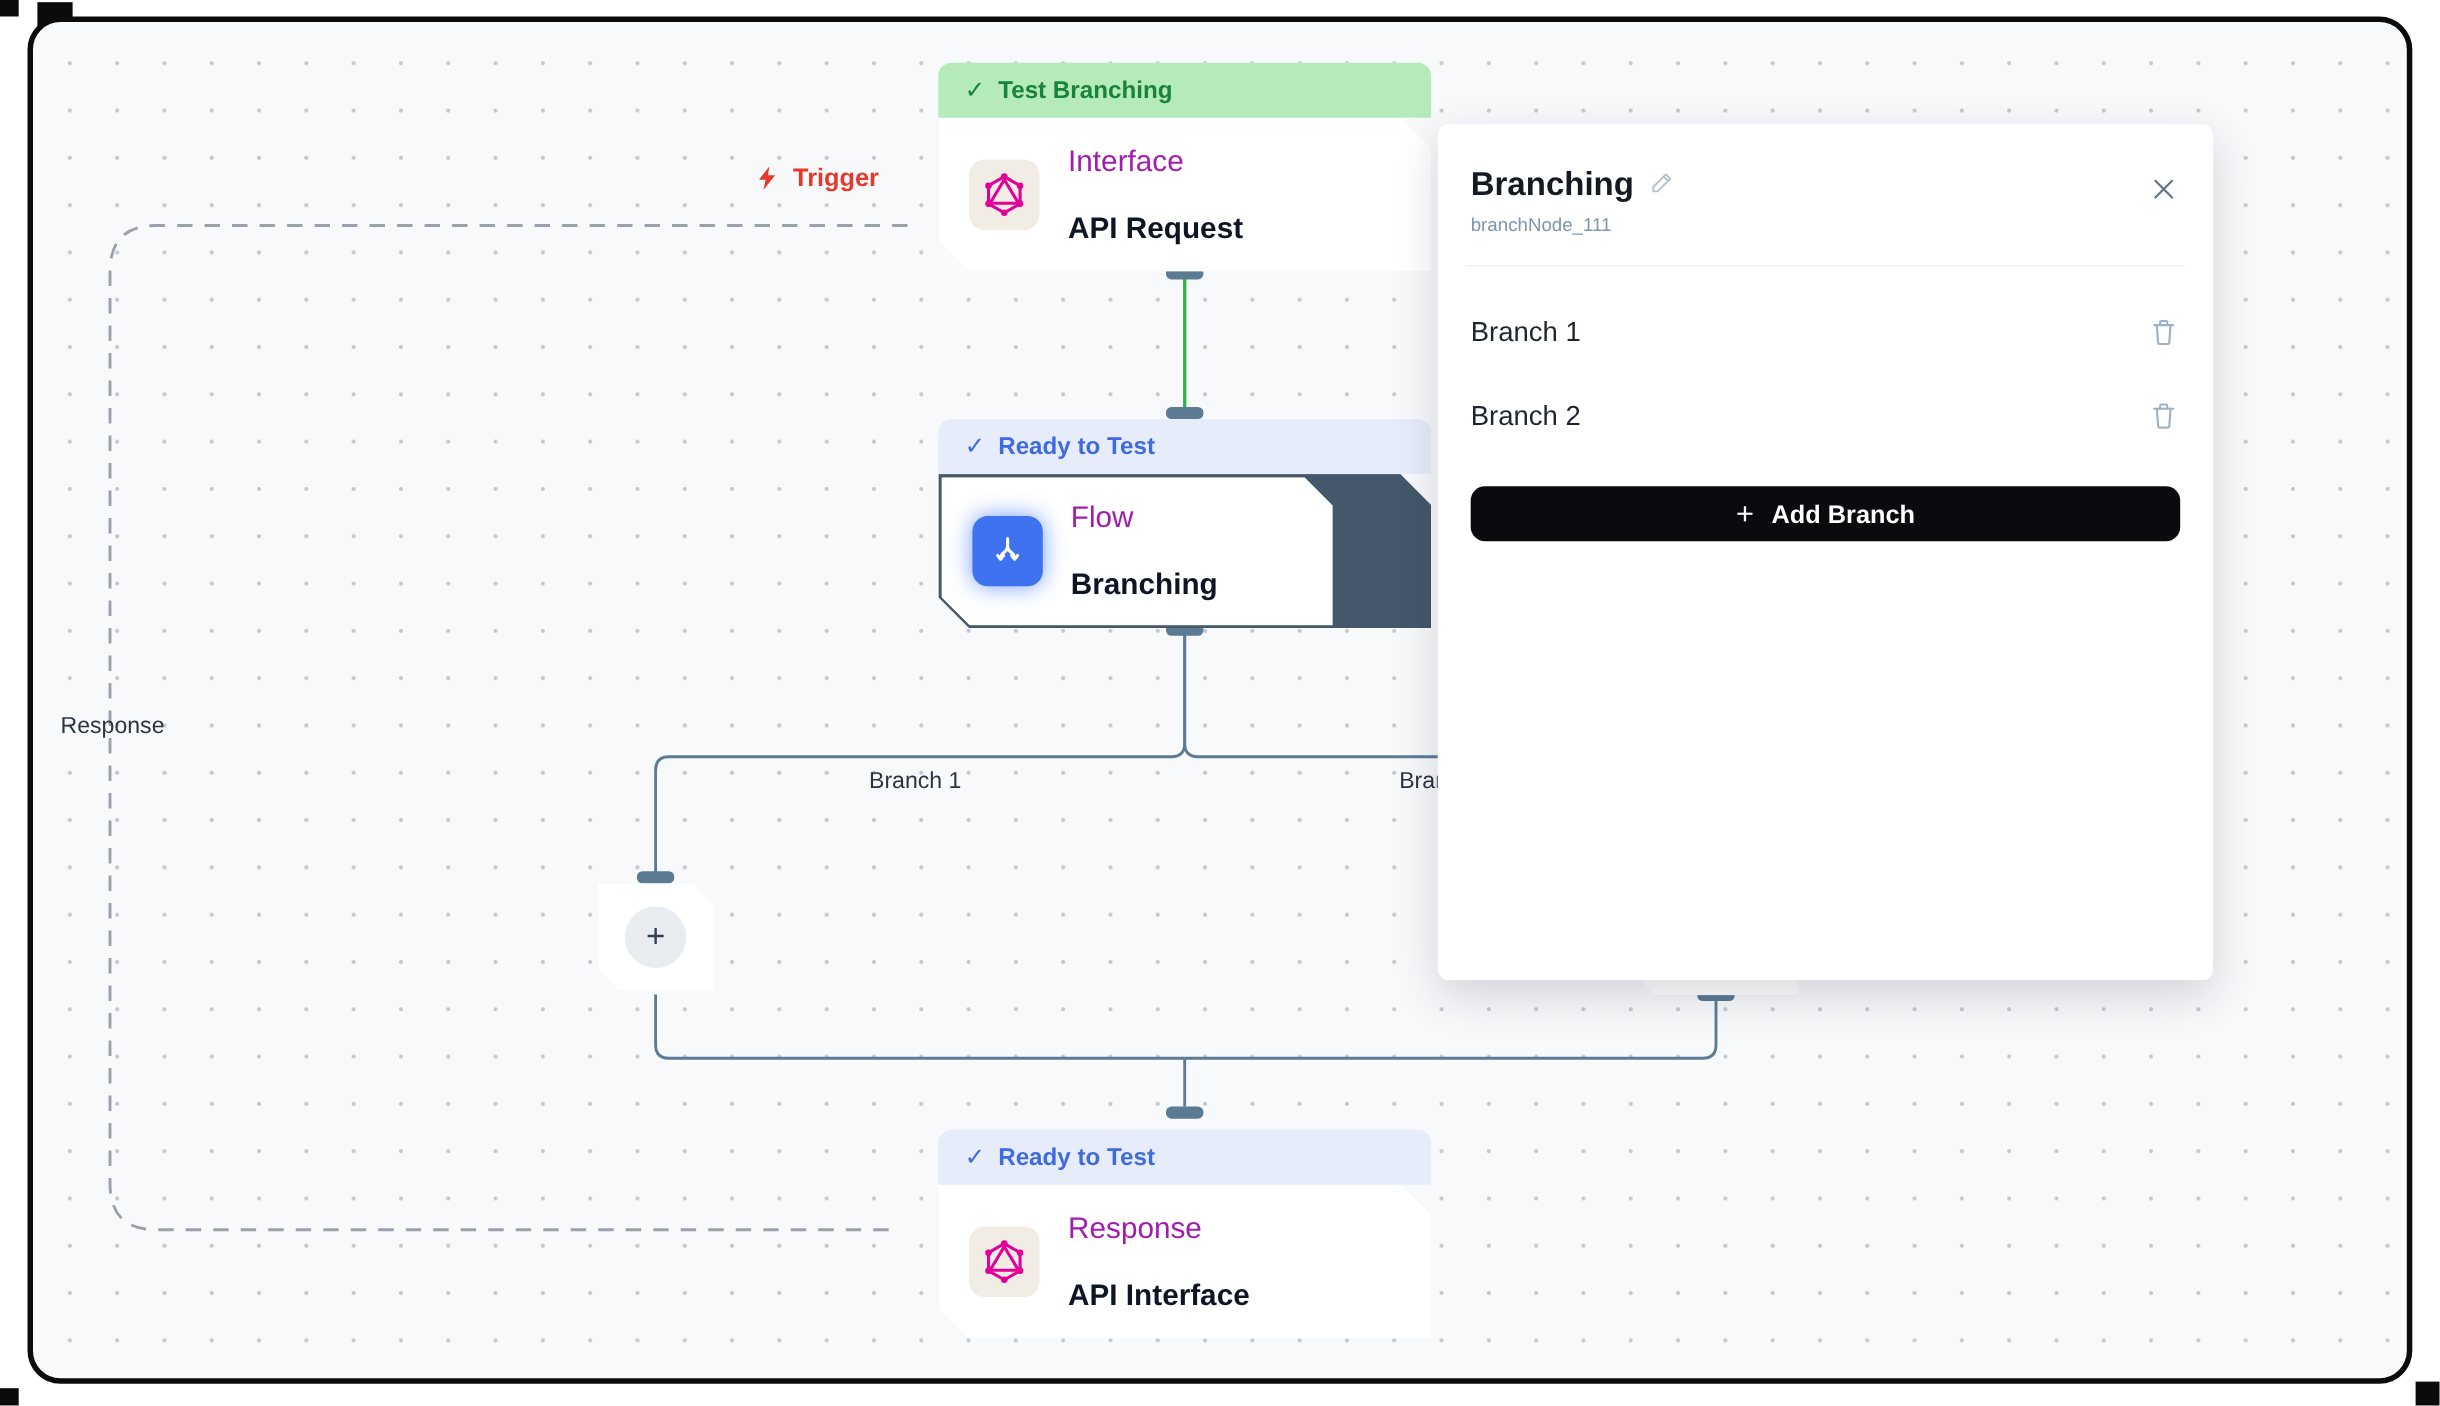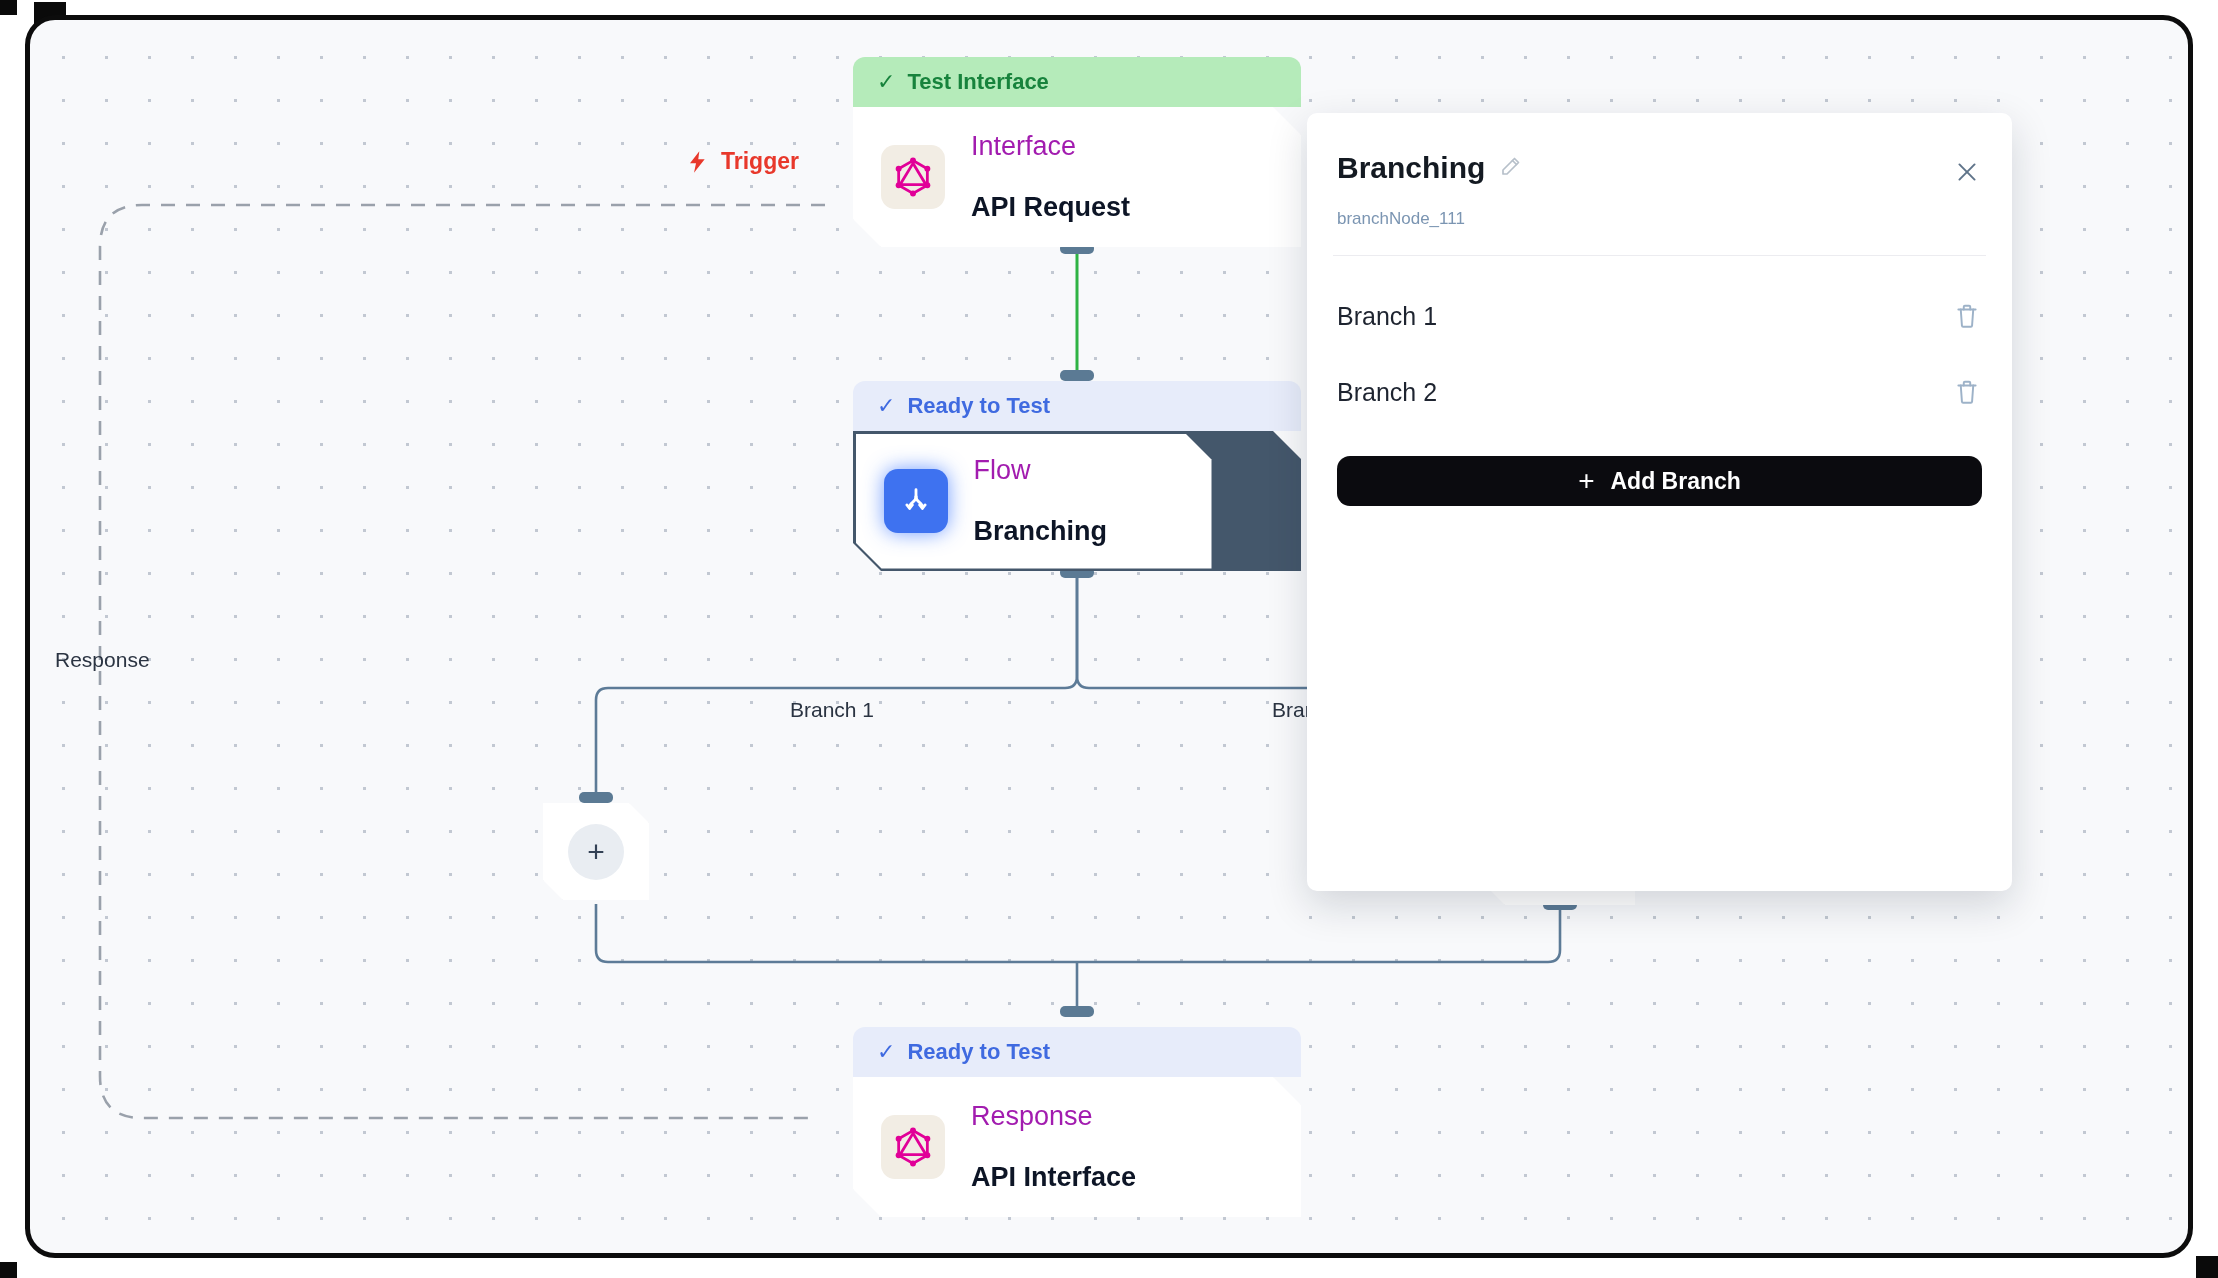--- a/index.html
+++ b/index.html
@@ -67,21 +67,21 @@
   
   .cv-label { position:absolute; font-size:21px; color:#2b3442; z-index:3; white-space:nowrap; }
   .trigger-label { position:absolute; display:flex; align-items:center; gap:15px; color:#e8382b;
           font-size:23px; font-weight:700; z-index:3; }
 
   
   .panel { position:absolute; left:1277px; top:93px; width:705px; height:778px; background:#ffffff;
           border-radius:10px; box-shadow:0 14px 40px rgba(15,23,42,.16); z-index:10; padding:38px 30px 0 30px; }
   .panel-title-row { display:flex; align-items:center; gap:14px; }
   .panel-title { font-size:30px; font-weight:700; color:#141a22; }
-  .panel-subtitle { margin-top:24px; font-size:17px; color:#7b95b2; }
+  .panel-subtitle { margin-top:10px; font-size:17px; color:#7b95b2; }
   .panel-close { position:absolute; right:30px; top:44px; width:30px; height:30px; cursor:pointer;
           display:flex; align-items:center; justify-content:center; }
   .panel-divider { margin-top:26px; height:1px; background:#ececf0; margin-left:-4px; margin-right:-4px; }
   .branch-row { display:flex; align-items:center; justify-content:space-between; margin-top:44px; }
   .branch-row:first-of-type { margin-top:40px; }
   .branch-label { font-size:25px; color:#1e2430; }
   .trash-btn { width:30px; height:32px; cursor:pointer; display:flex; align-items:center; justify-content:center; }
   .add-branch-btn { margin-top:48px; width:645px; height:50px; background:#0b0b0f; border:none; border-radius:13px;
           color:#ffffff; font-size:23px; font-weight:700; display:flex; align-items:center; justify-content:center;
           gap:16px; cursor:pointer; font-family:"Liberation Sans", sans-serif; }
@@ -124,21 +124,21 @@
         </svg>
         <span>Trigger</span>
       </div>
       <div class="cv-label" style="left:25px; top:628px;">Response</div>
       <div class="cv-label" style="left:760px; top:678px;">Branch 1</div>
       <div class="cv-label" style="left:1242px; top:678px;">Branch 2</div>
 
       <div class="node" style="left:823px; top:37px;">
         <div class="banner banner-green" style="width:448px;">
           <span class="chk">✓</span>
-          <span>Test Interface</span>
+          <span>Test Branching</span>
         </div>
         <div class="card">
           <div class="node-icon icon-beige">
             <svg width="42" height="42" viewBox="0 0 24 24" fill="none" stroke="#e10098" stroke-width="1.6">
               <polygon points="12,2.6 20.2,7.3 20.2,16.7 12,21.4 3.8,16.7 3.8,7.3"></polygon>
               <polygon points="12,4.2 19.4,16.4 4.6,16.4"></polygon>
               <g fill="#e10098" stroke="none">
                 <circle cx="12" cy="2.6" r="1.7"></circle>
                   <circle cx="20.2" cy="7.3" r="1.7"></circle>
                   <circle cx="20.2" cy="16.7" r="1.7"></circle>

